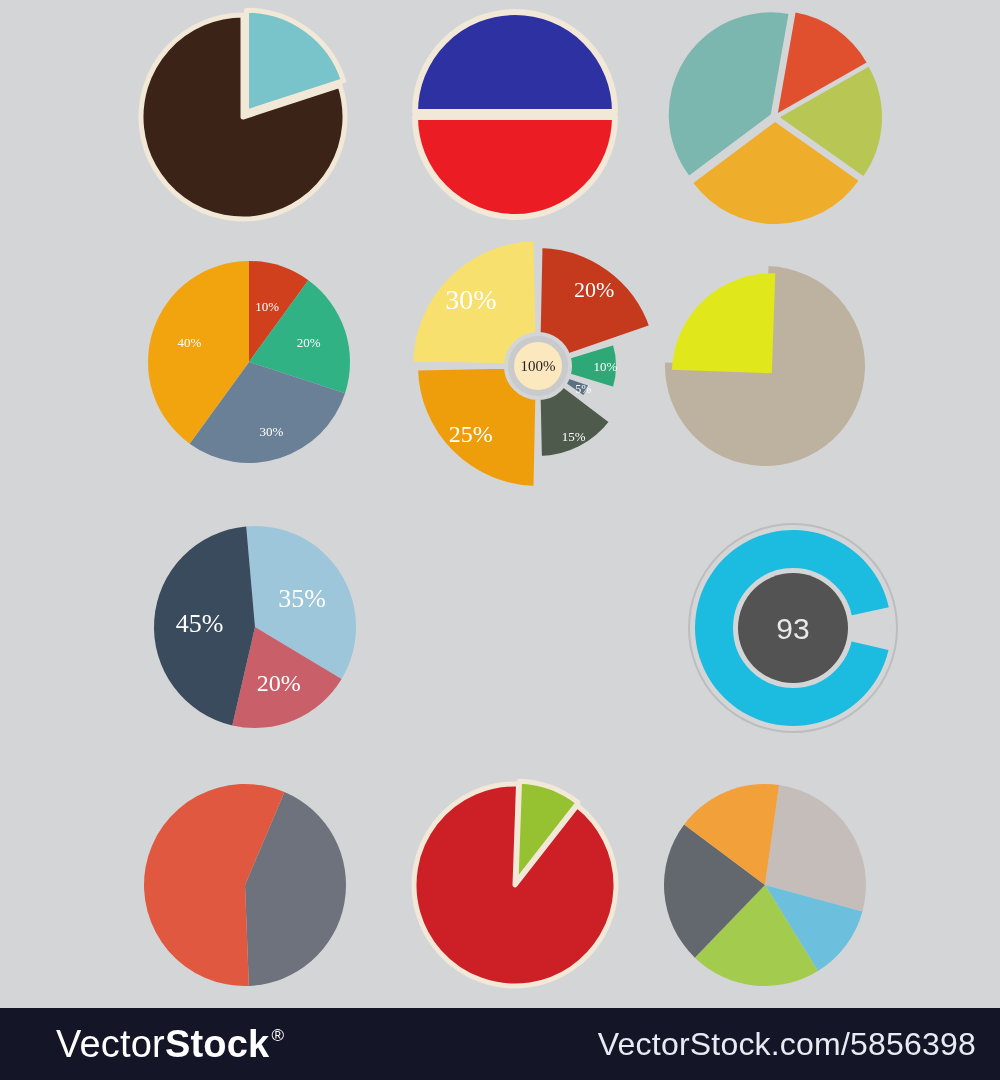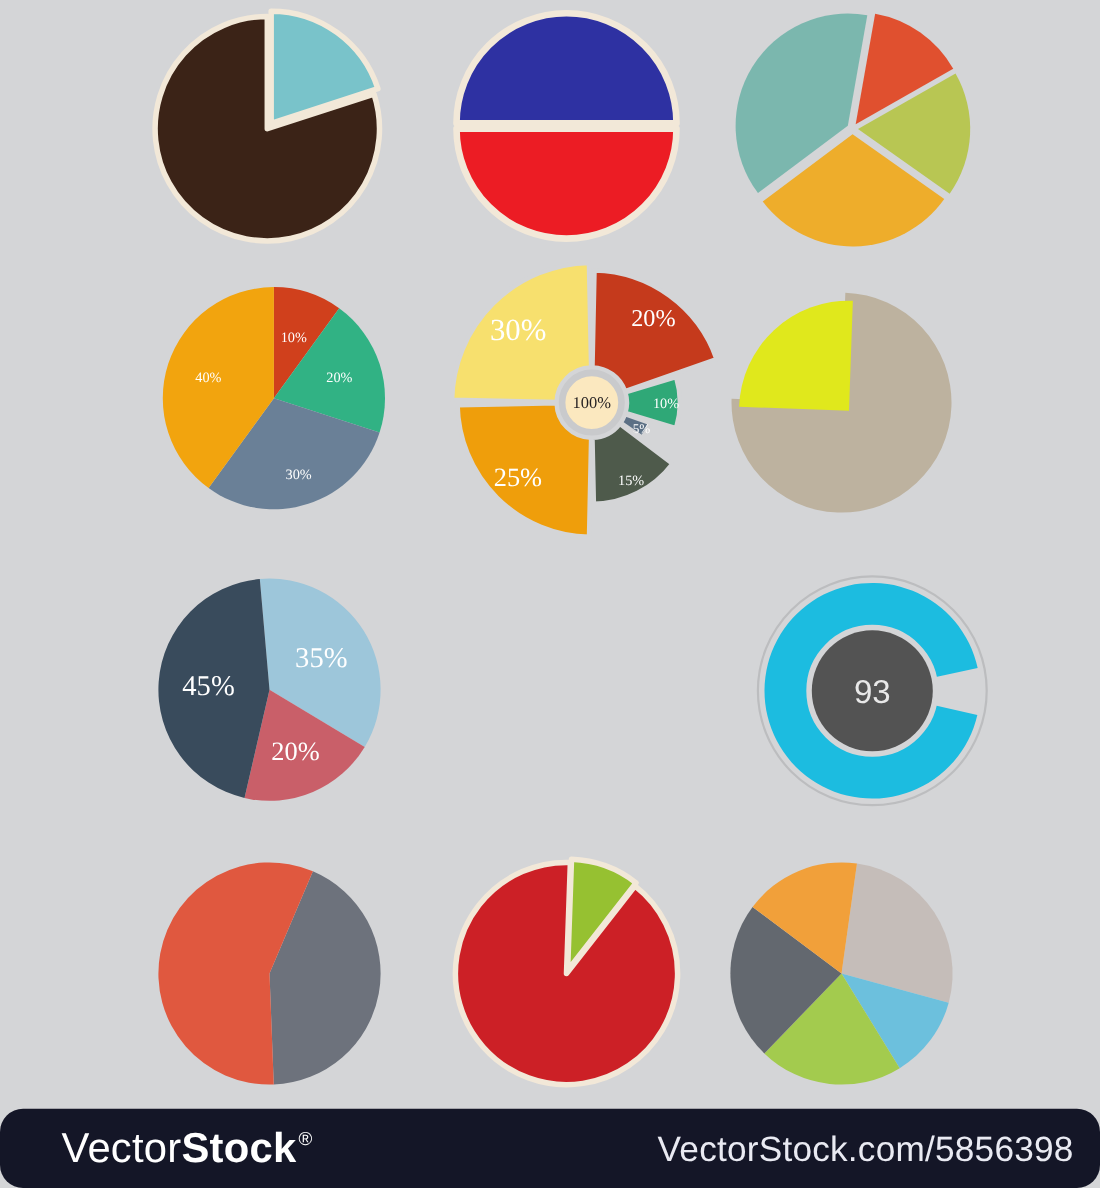--- a/index.html
+++ b/index.html
@@ -30,21 +30,20 @@
     left: 0;
     bottom: 0;
     width: 1000px;
     height: 72px;
     background: #141627;
     display: flex;
     align-items: center;
     justify-content: space-between;
     box-sizing: border-box;
     padding: 0 24px 0 56px;
-    border-radius: 21px;
   }
   .wm-logo {
     color: #ffffff;
     font-size: 38px;
     letter-spacing: 0.2px;
     white-space: nowrap;
     line-height: 1;
     display: flex;
     align-items: flex-start;
   }
@@ -140,21 +139,21 @@
     <div class="chart-cell" style="left: 630px; top: 231px; width: 270px; height: 270px;">
       <svg width="270" height="270" viewBox="0 0 270 270">
         <g>
           <path d="M 135 135 L 138.4899496702501 35.06091729809043 A 100 100 0 1 1 35.06091729809043 131.5100503297499 Z" fill="#bdb29f"></path>
         </g>
         <g>
           <path d="M 141.819983600625 142.3135370161917 L 41.880900898715424 138.8235873459416 A 100 100 0 0 1 145.30993327087512 42.37445431428213 Z" fill="#e0e81c"></path>
         </g>
       </svg>
     </div>
-    <div class="chart-cell" style="left: 110px; top: 492px; width: 270px; height: 270px; text-align: right;">
+    <div class="chart-cell" style="left: 120px; top: 492px; width: 270px; height: 270px; text-align: right;">
       <svg width="270" height="270" viewBox="0 0 270 270">
         <g>
           <path d="M 135 135 L 126.19726998248652 34.3843354927337 A 101 101 0 0 1 221.57389737091336 187.01884556591546 Z" fill="#9dc6da"></path>
         </g>
         <text x="182.10907174148946" y="114.66298487184545" fill="#ffffff" font-size="26" font-family="&quot;Liberation Serif&quot;, serif" text-anchor="middle">35%</text>
         <g>
           <path d="M 135 135 L 221.57389737091336 187.01884556591546 A 101 101 0 0 1 112.27994351126965 233.41137654330876 Z" fill="#c95f69"></path>
         </g>
         <text x="158.67830638645" y="199.1825941192179" fill="#ffffff" font-size="24" font-family="&quot;Liberation Serif&quot;, serif" text-anchor="middle">20%</text>
         <g>

